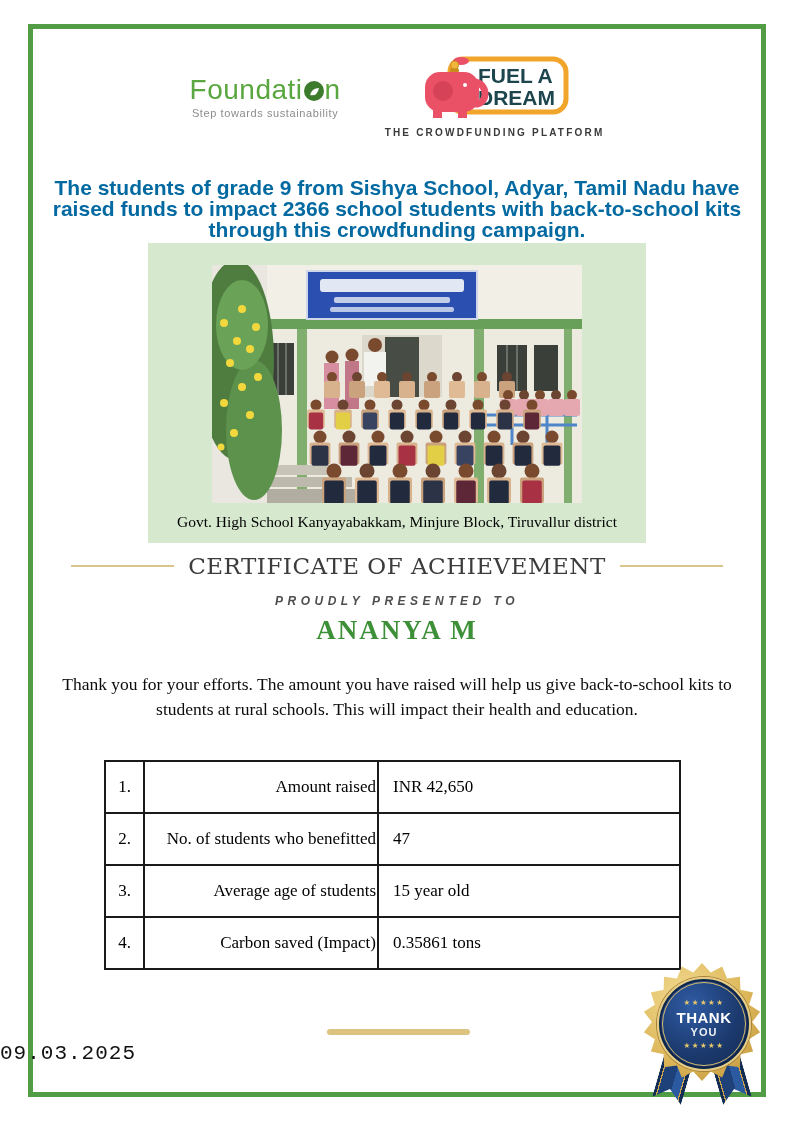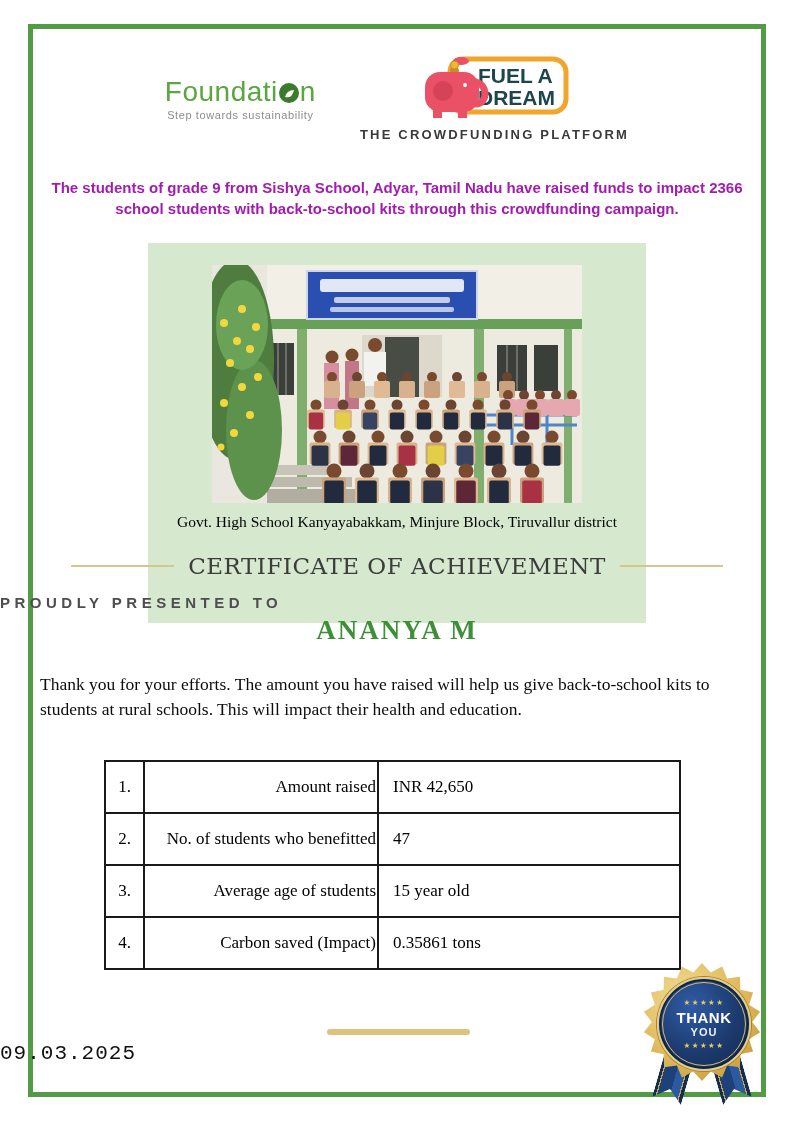--- a/index.html
+++ b/index.html
@@ -15,56 +15,56 @@
   .logos{
     position:absolute;top:56px;left:0;right:0;
     display:flex;justify-content:center;align-items:center;gap:44px;
   }
   .gs-logo{line-height:1;}
   .gs-line{font-size:28px;color:#5aa63f;letter-spacing:0.5px;line-height:29px;font-weight:normal;}
   .gs-tm{font-size:9px;vertical-align:top;color:#5aa63f;}
   .gs-oleaf{display:inline-block;vertical-align:-3px;}
   .gs-tagline{font-size:11px;color:#8c8c8c;letter-spacing:0.6px;margin-top:1px;text-align:center;}
   .fad-logo{text-align:center;}
-  .fad-tagline{font-size:13px;font-weight:bold;color:#3a3a3a;letter-spacing:2.2px;margin-top:3px;text-align:center;}
+  .fad-tagline{font-size:10px;font-weight:bold;color:#3a3a3a;letter-spacing:2.2px;margin-top:3px;text-align:center;}
   
   .impact{
     position:absolute;top:177px;left:0;right:0;padding:0 46px;
-    text-align:center;font-weight:bold;font-size:15px;line-height:21px;color:#a21caf;
+    text-align:center;font-weight:bold;font-size:21px;line-height:21px;color:#0369a1;
   }
   
   .photo-panel{
-    position:absolute;left:148px;top:243px;width:498px;height:380px;
+    position:absolute;left:148px;top:243px;width:498px;height:300px;
     background:#d6e9cf;
   }
   .photo-panel svg.photo{display:block;margin:22px auto 0;}
   .photo-caption{
     margin-top:10px;text-align:center;font-family:"Liberation Serif",serif;
     font-size:15.5px;color:#000;
   }
   
   .title-row{
     position:absolute;top:553px;left:0;right:0;
     display:flex;align-items:center;justify-content:center;gap:14px;
   }
   .title-rule{width:103px;height:2px;background:#d9c48c;}
   .cert-title{
     font-family:"DejaVu Serif",serif;font-size:23px;color:#3c3c3c;letter-spacing:0.5px;
   }
   .presented{
-    position:absolute;top:594px;left:0;right:0;
-    font-size:15px;font-weight:bold;letter-spacing:4.5px;color:#4e4e4e;
+    position:absolute;top:594px;left:0;right:0;text-align:center;
+    font-size:12px;font-weight:bold;letter-spacing:4.5px;color:#4e4e4e;font-style:italic;
   }
   .recipient{
     position:absolute;top:615px;left:0;right:0;text-align:center;
     font-family:"Liberation Serif",serif;font-weight:bold;
     font-size:27px;letter-spacing:2px;color:#3e9038;
   }
   .message{
-    position:absolute;top:672px;left:0;right:0;padding:0 40px;
+    position:absolute;top:672px;left:0;right:0;padding:0 40px;text-align:center;
     font-family:"Liberation Serif",serif;font-size:17.5px;line-height:25px;color:#0c0c0c;
   }
   
   table.impact-table{
     position:absolute;left:104px;top:760px;width:577px;
     border-collapse:collapse;font-family:"Liberation Serif",serif;font-size:17px;color:#000;
   }
   table.impact-table td{border:2px solid #1a1a1a;height:48px;vertical-align:middle;}
   table.impact-table td.num{width:33px;text-align:center;padding:0 2px;}
   table.impact-table td.label{width:223px;padding-left:8px;text-align:right;}

